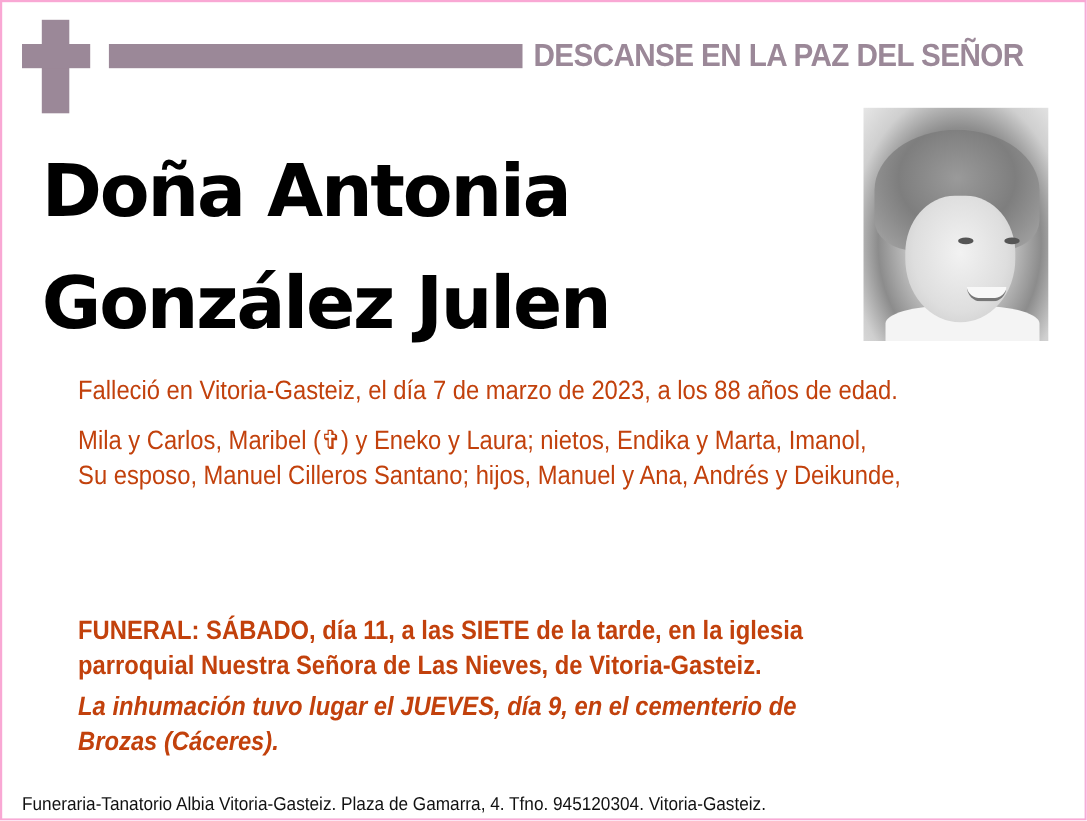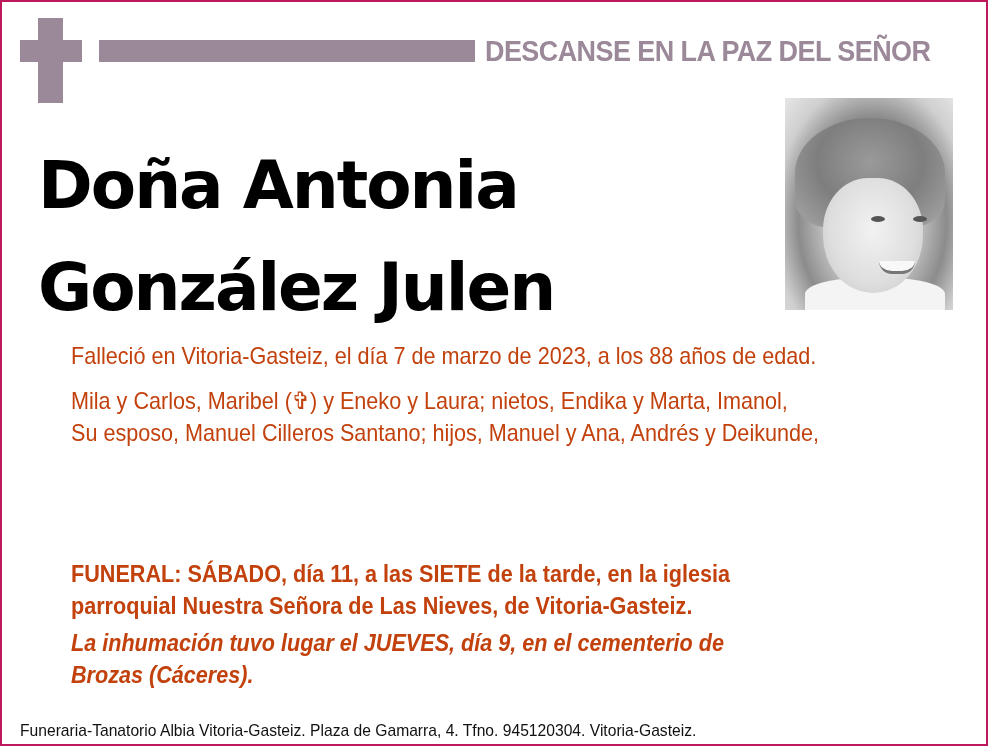--- a/index.html
+++ b/index.html
@@ -1,19 +1,19 @@
 <!DOCTYPE html>
 <html><head>
 <meta charset="utf-8">
 <style>
   html, body { margin: 0; padding: 0; background: #ffffff; }
   body { width: 988px; height: 746px; position: relative; overflow: hidden; }
   .frame {
     position: absolute; left: 0; top: 0; width: 984px; height: 742px;
-    border: 2px solid #be185d; background: #ffffff;
+    border: 2px solid #f9a8d4; background: #ffffff;
   }
   .cross-v { position: absolute; left: 36px; top: 16px; width: 25px; height: 85px; background: #9b8898; }
   .cross-h { position: absolute; left: 18px; top: 38px; width: 62px; height: 22px; background: #9b8898; }
   .header-bar { position: absolute; left: 97px; top: 38px; width: 376px; height: 22px; background: #9b8898; }
   .header-text {
     position: absolute; left: 483px; top: 31px; width: 470px;
     font-family: "Liberation Sans", sans-serif; font-weight: bold;
     font-size: 29px; line-height: 36px; color: #9b8898; letter-spacing: -0.6px;
     white-space: nowrap; transform: scaleX(0.93); transform-origin: left center;
   }
@@ -32,21 +32,21 @@
     border-radius: 45% 45% 50% 50%;
     background: radial-gradient(ellipse at 50% 45%, #f2f2f2 0%, #dedede 60%, #c4c4c4 100%);
   }
   .photo .eye { position: absolute; width: 14px; height: 6px; background: #555; border-radius: 50%; top: 118px; }
   .photo .eye.l { left: 86px; }
   .photo .eye.r { left: 128px; }
   .photo .mouth { position: absolute; left: 94px; top: 163px; width: 36px; height: 10px; background: #f8f8f8; border-bottom: 3px solid #777; border-radius: 0 0 18px 18px; }
   .photo .collar { position: absolute; left: 20px; top: 180px; width: 140px; height: 40px; background: #f4f4f4; border-radius: 40% 40% 0 0; }
   .name {
     position: absolute; left: 36px; font-family: "DejaVu Sans", sans-serif; font-weight: bold;
-    font-size: 66px; line-height: 70px; color: #000000; letter-spacing: -2px; white-space: nowrap; margin-top: 12px;
+    font-size: 66px; line-height: 70px; color: #000000; letter-spacing: -2px; white-space: nowrap;
   }
   .name.l1 { top: 137px; }
   .name.l2 { top: 239px; }
   .body {
     position: absolute; left: 26px; width: 940px;
     font-family: "Liberation Sans", sans-serif; color: #c2410c;
     font-size: 24px; line-height: 32px; margin-left: 43px;
   }
   .narrow { display: inline-block; transform: scaleX(0.90); transform-origin: left center; white-space: nowrap; }
   .p1 { top: 338px; }

